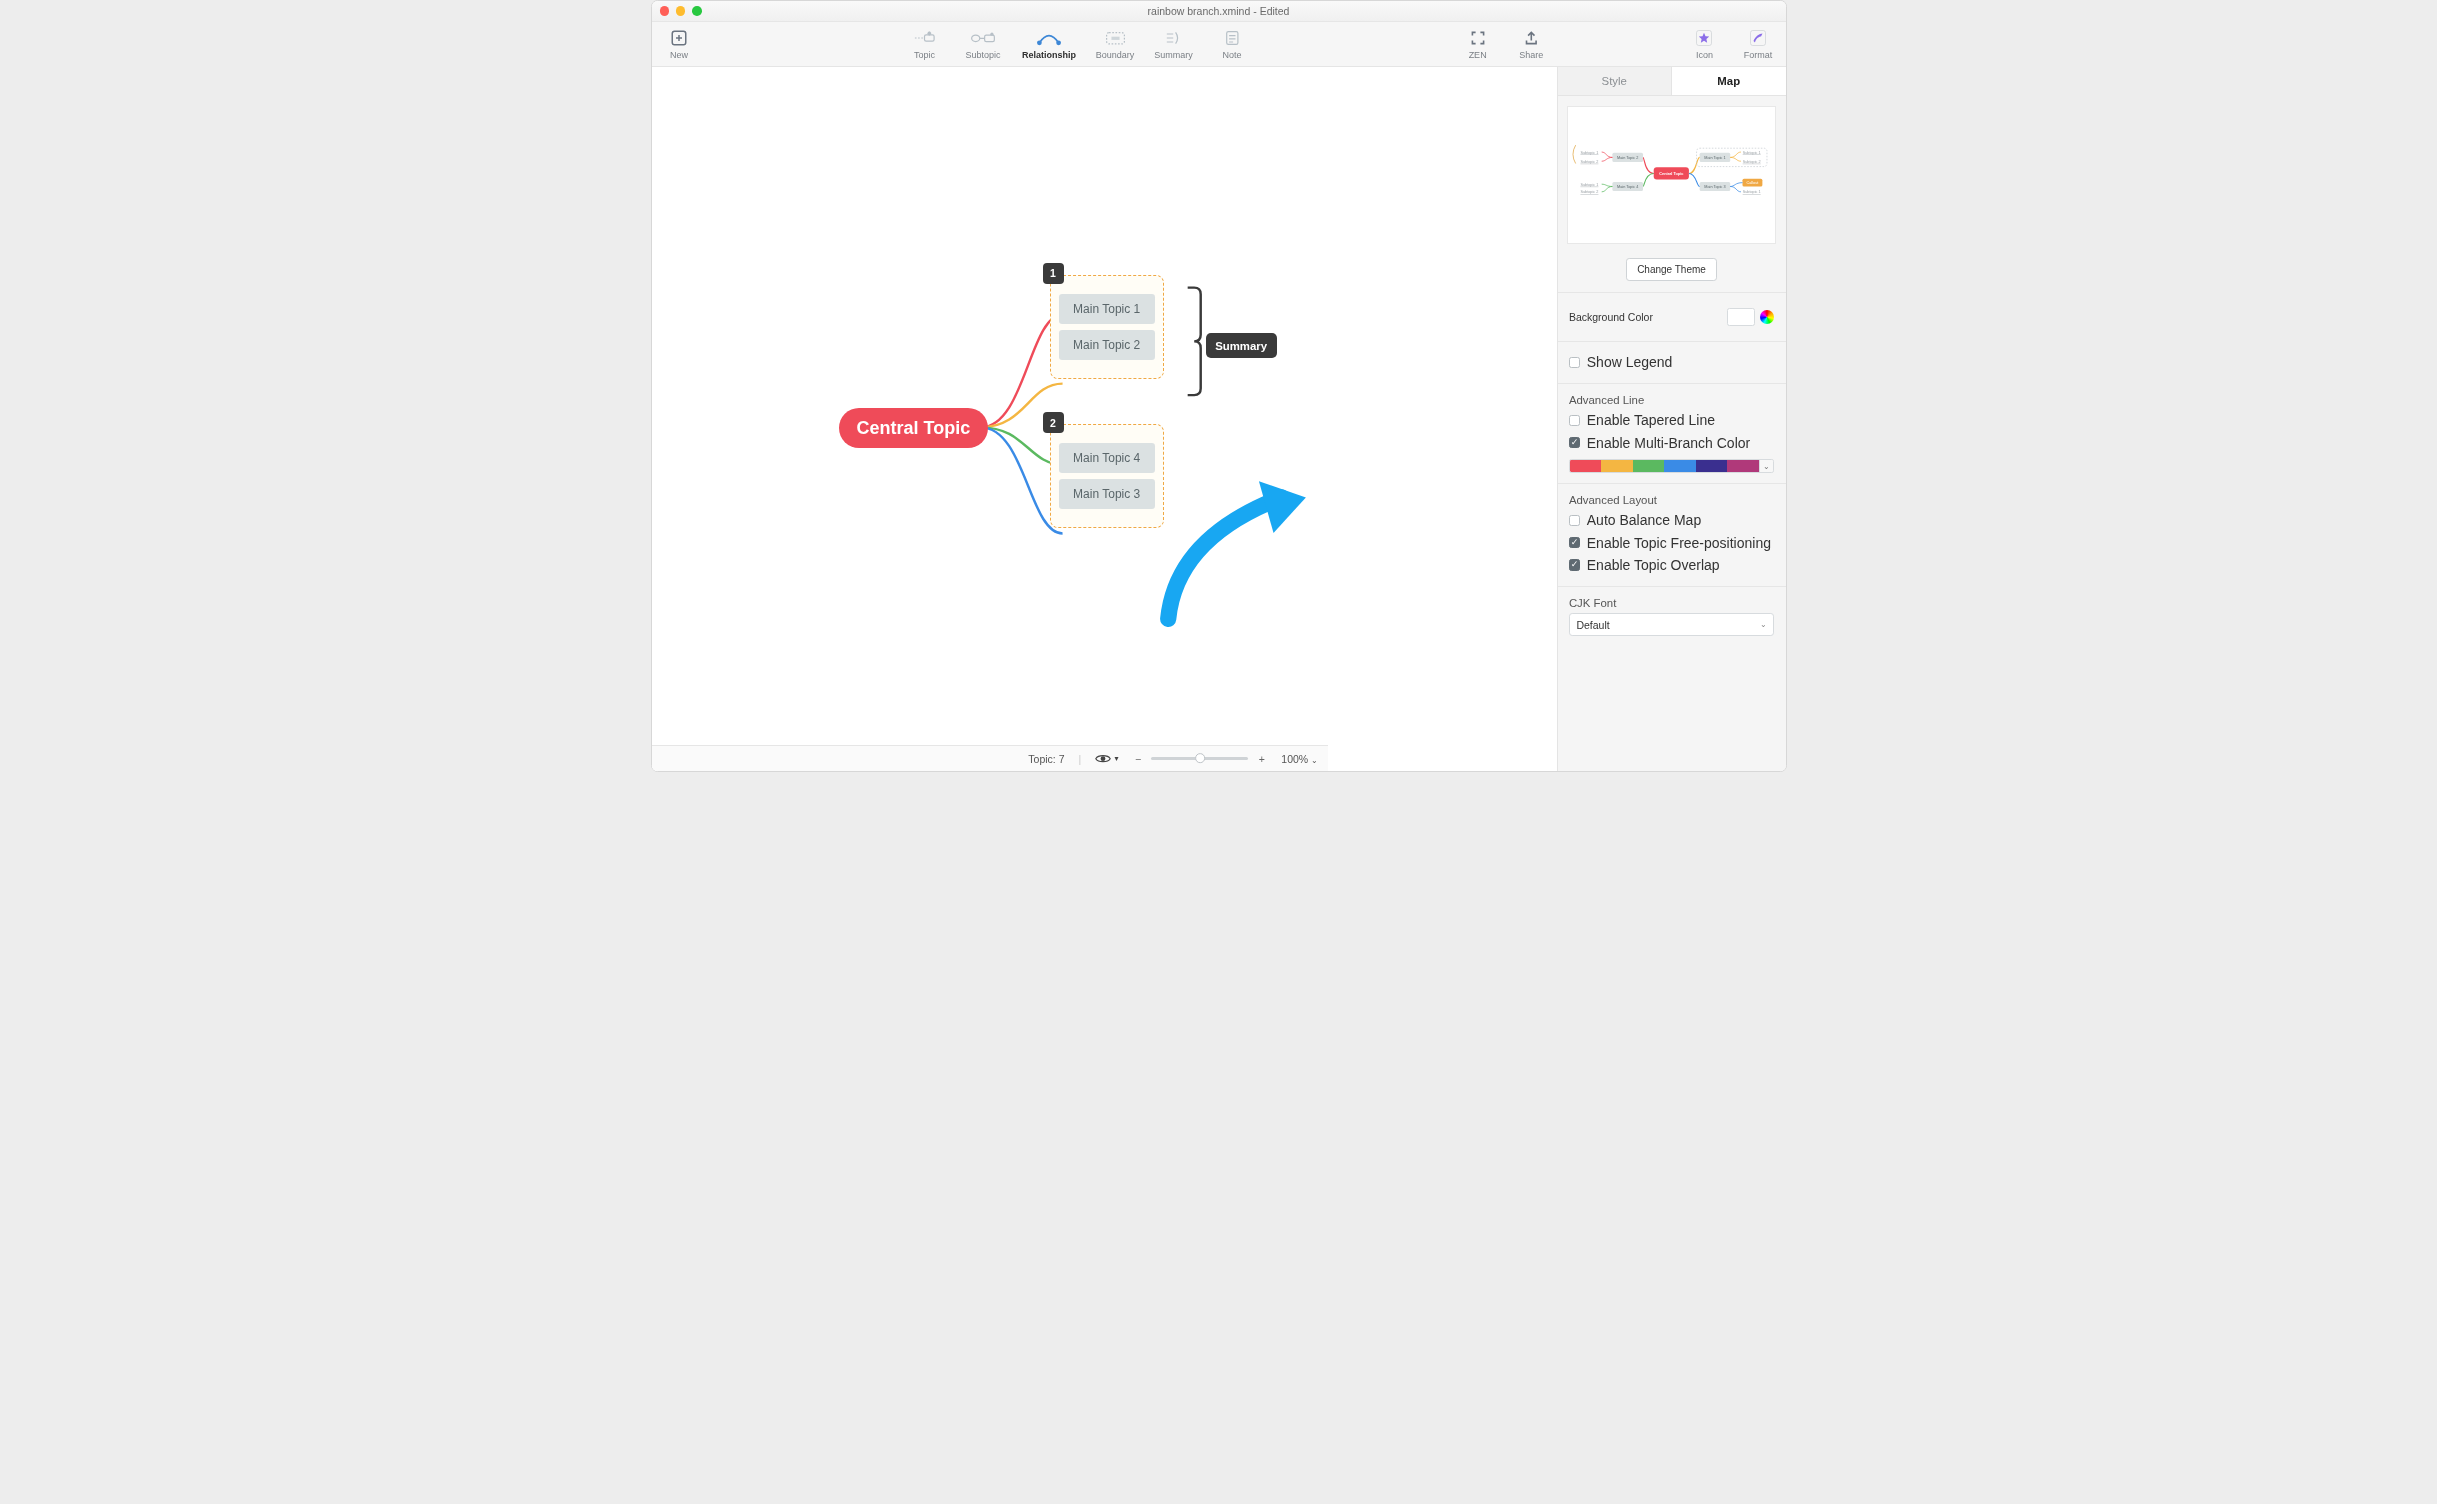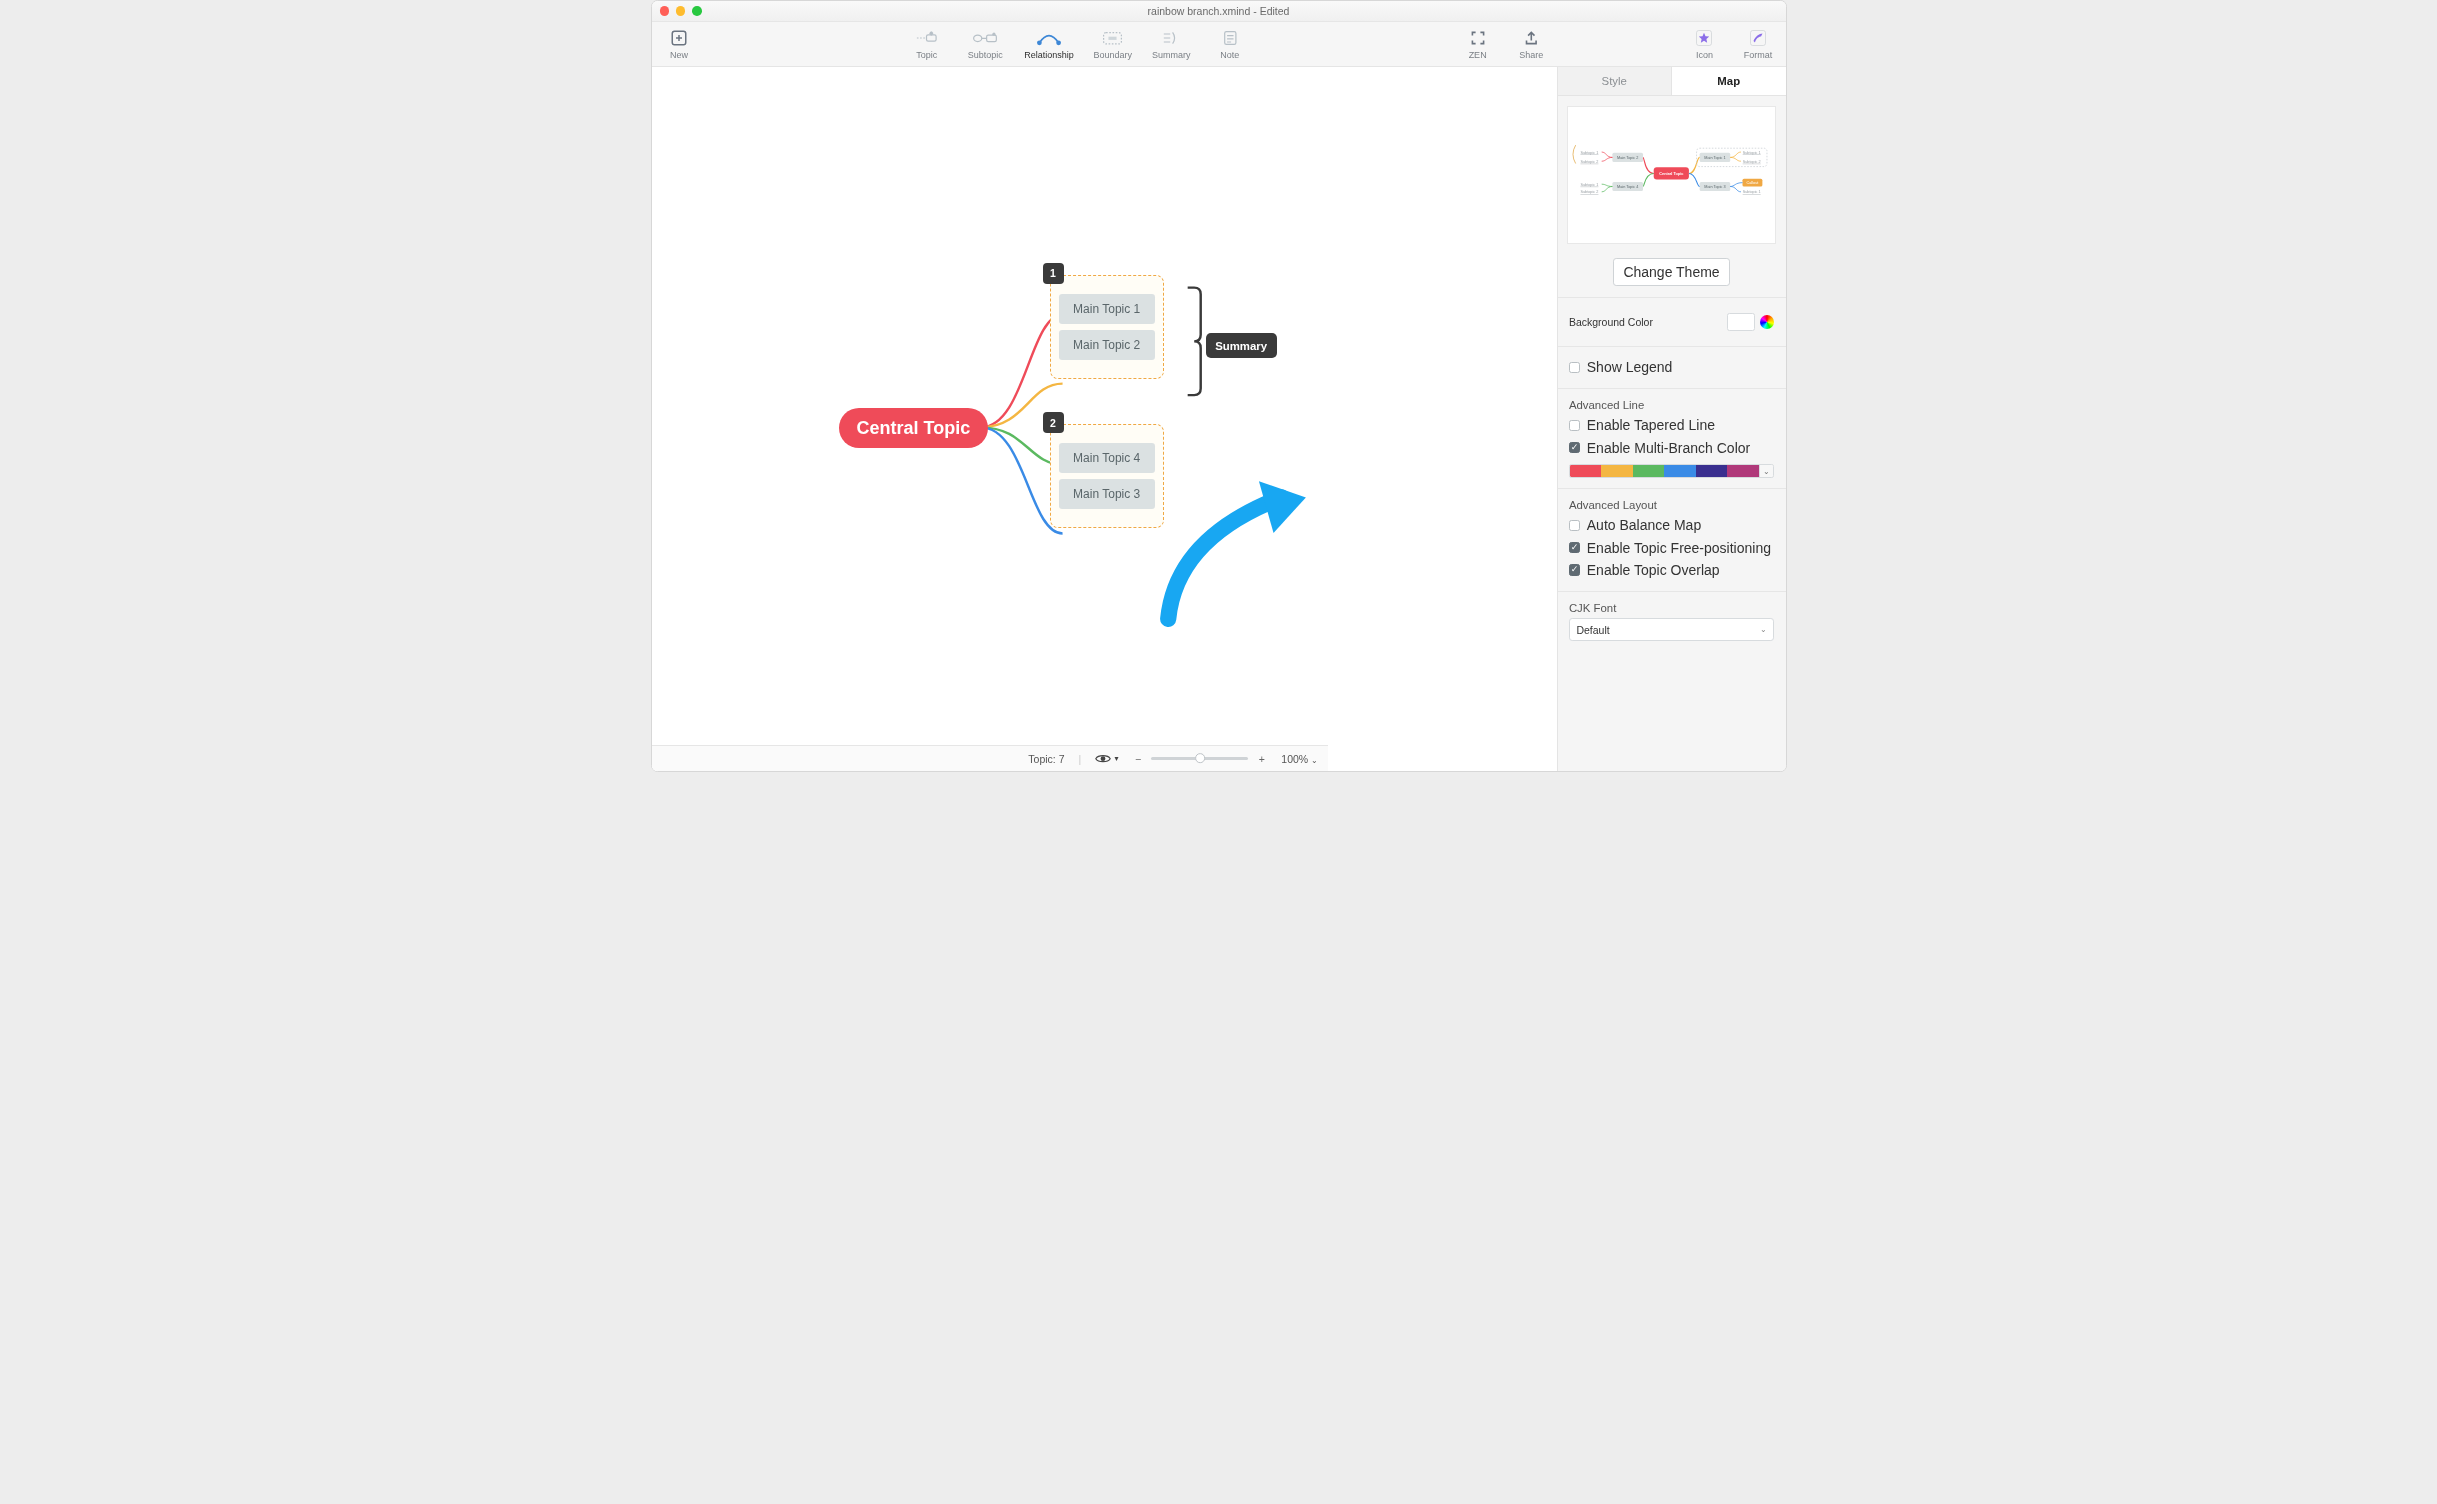--- a/index.html
+++ b/index.html
@@ -23,32 +23,32 @@
   .traffic{position:absolute;left:8px;top:4.9px;display:flex;gap:6.5px}
   .traffic span{width:9.7px;height:9.7px;border-radius:50%;display:block}
   .tc-r{background:#ff5f57}.tc-y{background:#febc2e}.tc-g{background:#28c840}
   .titlebar .title{font-size:10.5px;color:#6a6a6a}
   .toolbar{height:45px;display:flex;align-items:center;justify-content:space-between;padding:0 8px;background:#f6f6f6;border-bottom:0.8px solid #e5e5e5}
   .tb-left,.tb-mid,.tb-right{display:flex;gap:14.6px;align-items:flex-start}
   .tb-mid{flex:1;justify-content:center;gap:19.5px}
   .tb-btn{display:flex;flex-direction:column;align-items:center;gap:1.6px;min-width:39px;cursor:pointer}
   .tb-btn .ic{height:19.5px;width:29px;display:flex;align-items:center;justify-content:center;color:#6b7480}
   .tb-btn .lbl{font-size:9px;color:#7a7f85}
-  .tb-btn.active .lbl{color:#2f2f2f;font-weight:400}
+  .tb-btn.active .lbl{color:#2f2f2f;font-weight:700}
   .body{flex:1;display:flex;min-height:0}
   .canvas{flex:1;background:#fff;position:relative;overflow:hidden}
   .panel{width:229px;background:#f5f5f5;border-left:0.8px solid #e4e4e4;display:flex;flex-direction:column}
   .tabs{display:flex;height:29px;border-bottom:0.8px solid #e4e4e4;background:#f1f1f1}
   .tab{flex:1;display:flex;align-items:center;justify-content:center;font-size:11.4px;color:#8b8f93;cursor:pointer}
   .tab.active{background:#fff;color:#222;font-weight:700;border-left:0.8px solid #e4e4e4}
   .panel-body{flex:1;overflow:auto;padding:0}
   .preview{margin:9.7px;background:#fff;border:0.8px solid #e8e8e8;height:138px;position:relative}
   .preview svg{width:100%;height:100%}
   .change-theme{display:flex;justify-content:center;padding:4.9px 0 11.4px}
-  .change-theme button{background:#fff;border:0.8px solid #cfd3d6;border-radius:3.2px;padding:4.9px 9.7px;font-size:14px;color:#333;cursor:pointer}
+  .change-theme button{background:#fff;border:0.8px solid #cfd3d6;border-radius:3.2px;padding:4.9px 9.7px;font-size:10px;color:#333;cursor:pointer}
   .sec{border-top:0.8px solid #e6e6e6;padding:9.7px 11.4px}
   .row{display:flex;align-items:center;justify-content:space-between;font-size:10.5px;color:#333;padding:4.9px 0}
   .h{font-weight:400;color:#555;font-size:11.4px;margin-bottom:3.2px}
   .chk{display:flex;align-items:center;gap:6.5px;font-size:14px;color:#333;padding:3.2px 0}
   .chk .box{width:11.4px;height:11.4px;border:0.8px solid #b9bfc3;border-radius:2.4px;background:#fff;display:flex;align-items:center;justify-content:center;cursor:pointer}
   .chk.checked .box{background:#5f6a72;border-color:#5f6a72}
   .chk.checked .box::after{content:"✓";color:#fff;font-size:9px;line-height:1}
   .swatch{width:28px;height:18px;border:0.8px solid #d7dbde;background:#fff;border-radius:2.4px;cursor:pointer}
   .wheel{width:14.6px;height:14.6px;border-radius:50%;background:conic-gradient(red,orange,yellow,lime,cyan,blue,magenta,red);margin-left:4.9px;cursor:pointer}
   .palette{display:flex;height:14.6px;border:0.8px solid #d7dbde;border-radius:2.4px;overflow:hidden;margin-top:4.9px}

